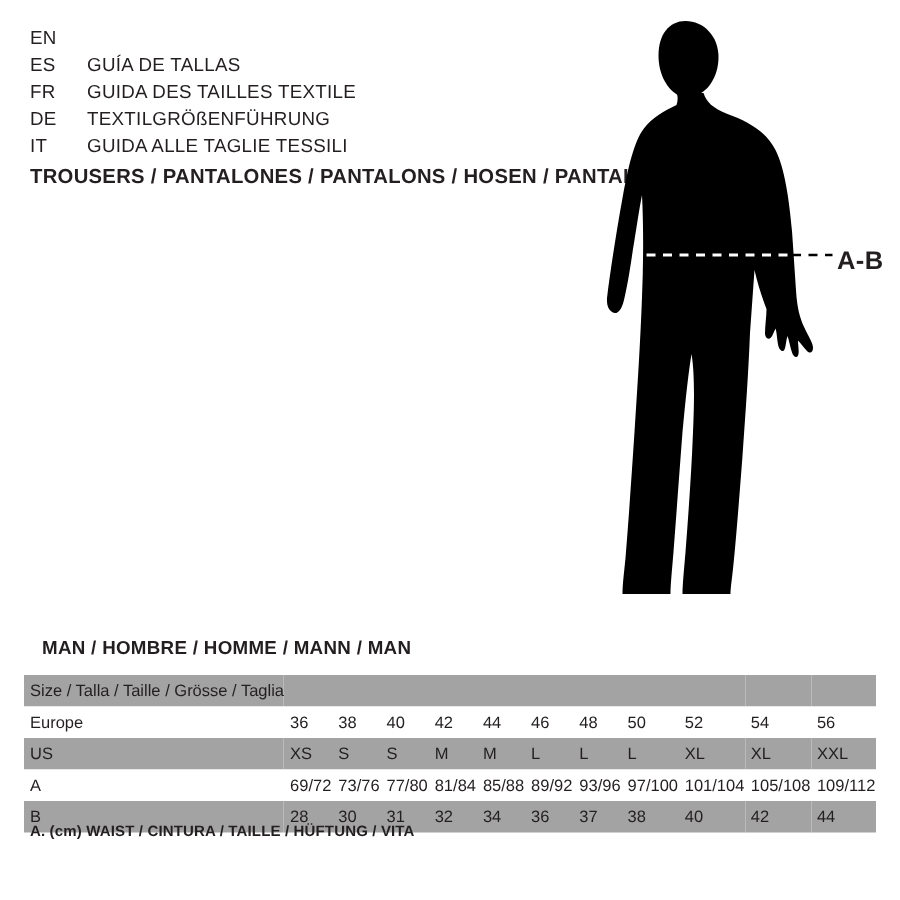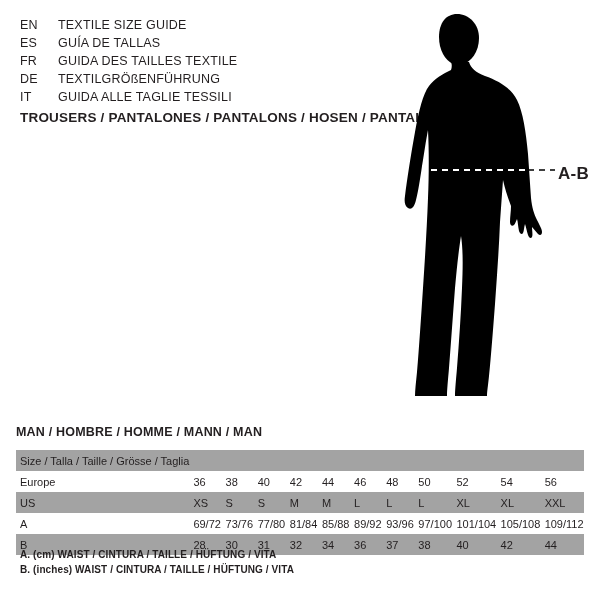--- a/index.html
+++ b/index.html
@@ -69,21 +69,21 @@
     left: 163px;
     top: 156px;
     font-size: 17px;
     font-weight: bold;
     letter-spacing: 0.3px;
   }
 
   
   .table-title {
     position: absolute;
-    left: 16px;
+    left: 28px;
     top: 425px;
     font-size: 12.5px;
     font-weight: bold;
     letter-spacing: 0.2px;
   }
   table.size-table {
     position: absolute;
     left: 16px;
     top: 450px;
     width: 568px;
@@ -123,21 +123,20 @@
   }
 </style>
 </head>
 <body>
 
 <div class="page">
 
   <div class="lang-block">
     <div class="lang-row">
       <span class="lang-code">EN</span>
-      <span class="lang-text">TEXTILE SIZE GUIDE</span>
     </div>
     <div class="lang-row">
       <span class="lang-code">ES</span>
       <span class="lang-text">GUÍA DE TALLAS</span>
     </div>
     <div class="lang-row">
       <span class="lang-code">FR</span>
       <span class="lang-text">GUIDA DES TAILLES TEXTILE</span>
     </div>
     <div class="lang-row">
@@ -280,16 +279,15 @@
         <td class="col-val">38</td>
         <td class="col-val">40</td>
         <td class="col-val">42</td>
         <td class="col-val">44</td>
       </tr>
     </tbody>
   </table>
 
   <div class="footnotes">
     <div>A. (cm) WAIST / CINTURA / TAILLE / HÜFTUNG / VITA</div>
-    <div>B. (inches) WAIST / CINTURA / TAILLE / HÜFTUNG / VITA</div>
   </div>
 
 </div>
 
 </body></html>

